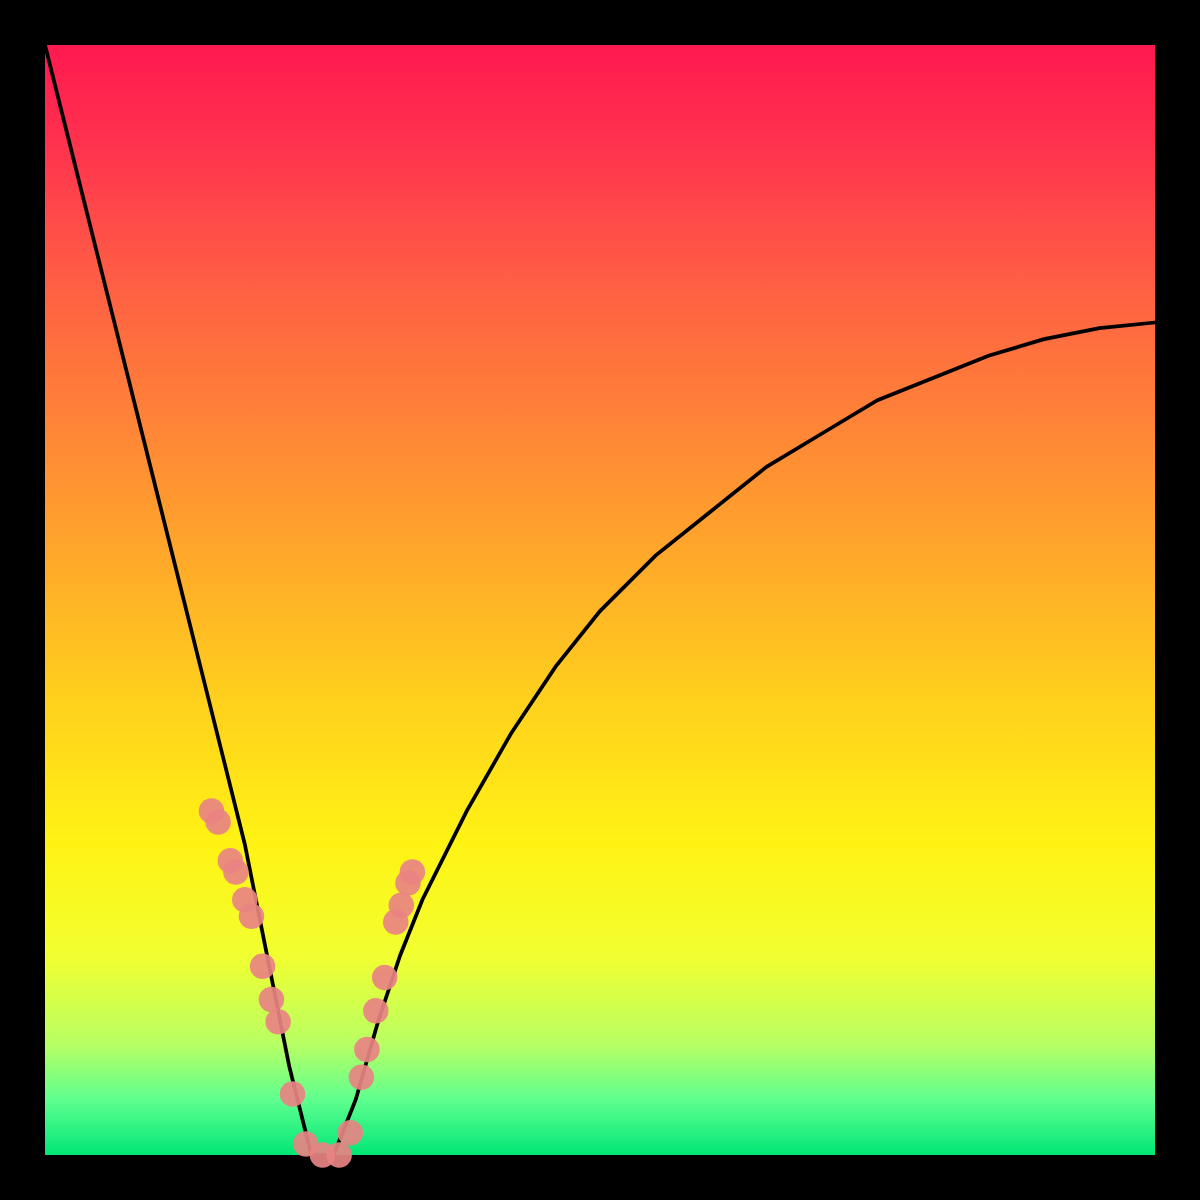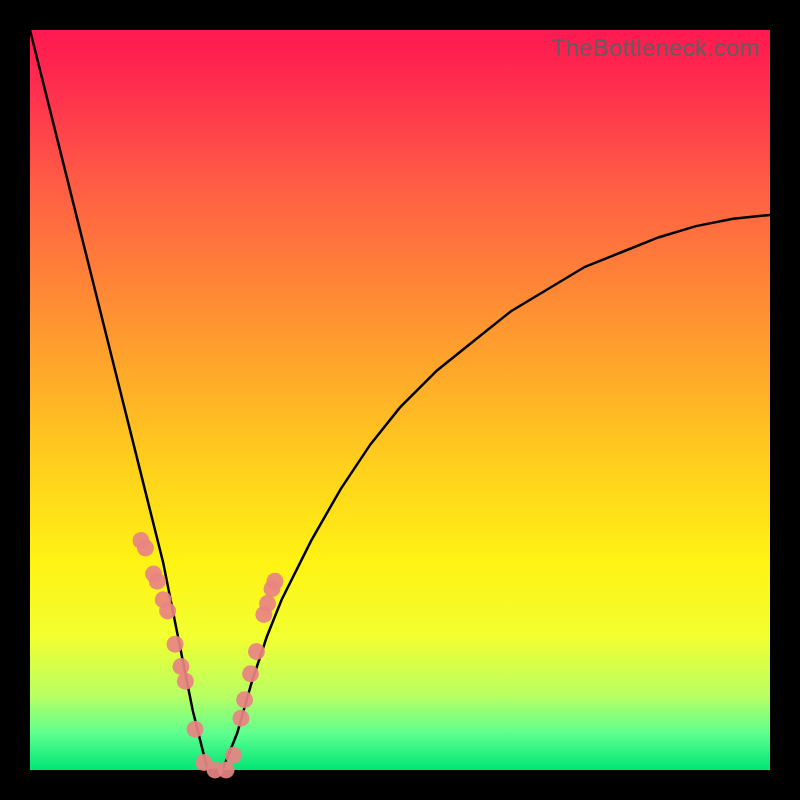--- a/index.html
+++ b/index.html
@@ -65,21 +65,20 @@
   .dot {
     fill: #e88383;
     opacity: 0.92;
   }
 </style>
 </head>
 <body>
 
 <div class="frame">
   <div class="plot-area">
-    <div class="watermark">TheBottleneck.com</div>
     <svg class="curve" viewBox="0 0 740 740">
       <path id="curve-path" class="stroke-main" d="M0.00 0.00 L14.80 59.20 L29.60 118.40 L44.40 177.60 L59.20 236.80 L74.00 296.00 L88.80 355.20 L103.60 414.40 L118.40 473.60 L133.20 532.80 L148.00 606.80 L162.80 680.80 L177.60 740.00 L192.40 740.00 L207.20 703.00 L222.00 651.20 L236.80 606.80 L251.60 569.80 L281.20 510.60 L310.80 458.80 L340.40 414.40 L370.00 377.40 L407.00 340.40 L444.00 310.80 L481.00 281.20 L518.00 259.00 L555.00 236.80 L592.00 222.00 L629.00 207.20 L666.00 196.10 L703.00 188.70 L740.00 185.00"></path>
       <g id="dots-group">
           <circle cx="111.00" cy="510.60" r="8.5" class="dot"></circle>
           <circle cx="115.44" cy="518.00" r="8.5" class="dot"></circle>
           <circle cx="123.58" cy="543.90" r="8.5" class="dot"></circle>
           <circle cx="127.28" cy="551.30" r="8.5" class="dot"></circle>
           <circle cx="133.20" cy="569.80" r="8.5" class="dot"></circle>
           <circle cx="137.64" cy="580.90" r="8.5" class="dot"></circle>
           <circle cx="145.04" cy="614.20" r="8.5" class="dot"></circle>

